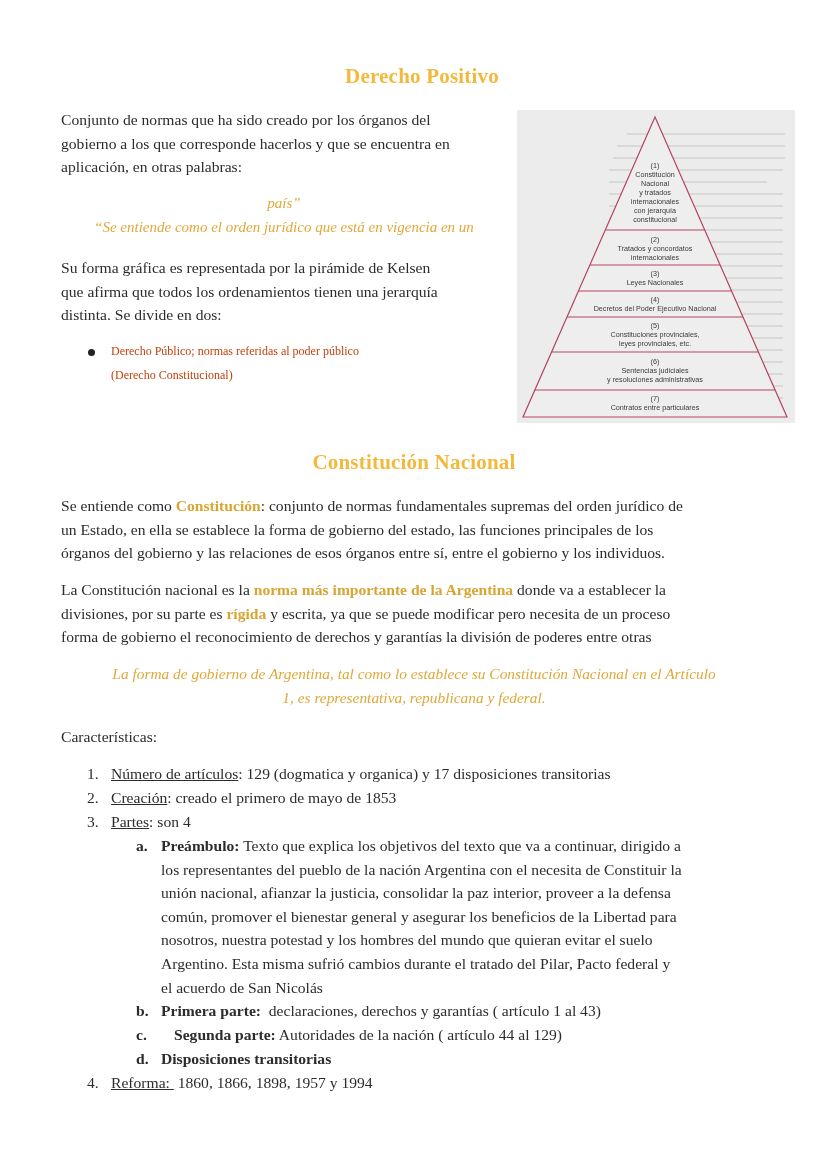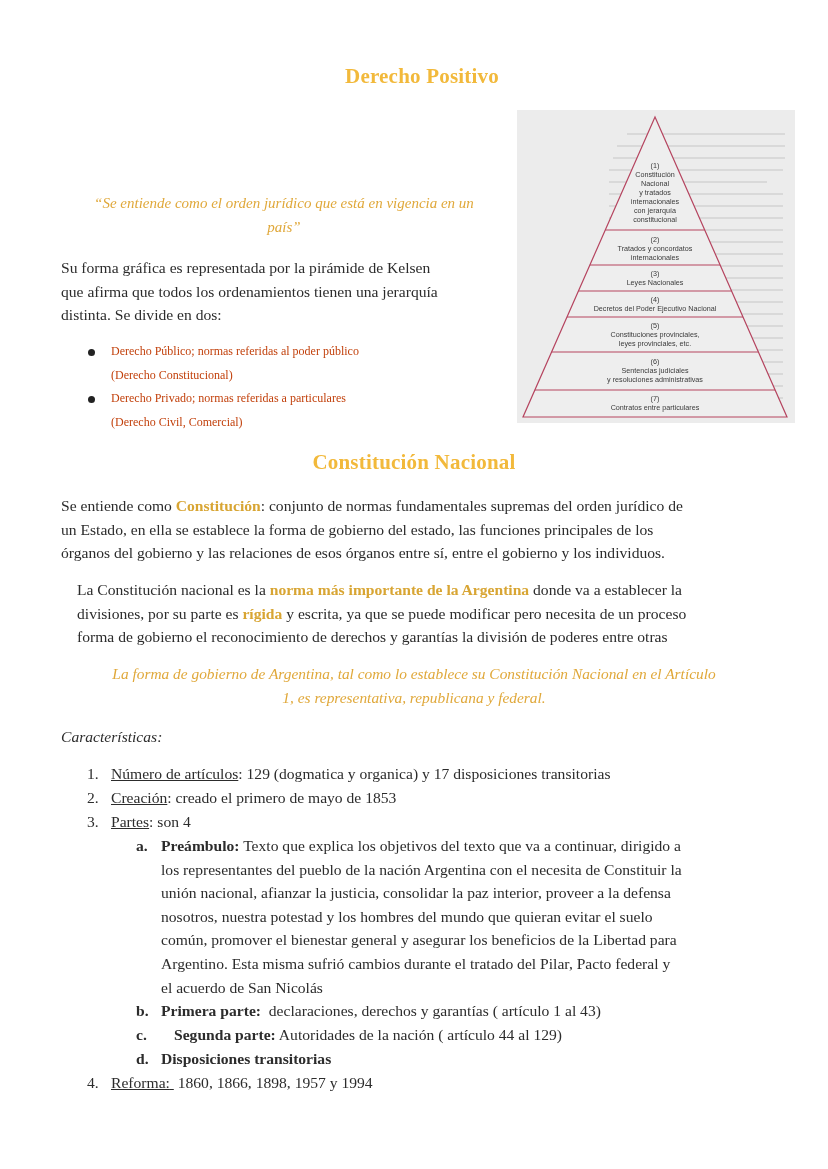--- a/index.html
+++ b/index.html
@@ -30,42 +30,42 @@
   .pyr svg { display: block; }
   .pyr-label { font-family: "Liberation Sans", sans-serif; font-size: 7.2px; fill: #3a3a3a; }
 </style>
 </head>
 <body>
 
 <div class="page">
 
   <div class="h-title" style="top:64px;padding-left:8px;">Derecho Positivo</div>
 
+  <div class="p" style="left:61px; top:108px; width:450px;">
+    <div>Conjunto de normas que ha sido creado por los órganos del</div>
+    <div>gobierno a los que corresponde hacerlos y que se encuentra en</div>
+    <div>aplicación, en otras palabras:</div>
+  </div>
 
   <div class="quote" style="left:58px; top:192px; width:452px; font-size:15px;">
+    <div>país”</div>
     <div>“Se entiende como el orden jurídico que está en vigencia en un</div>
-    <div>país”</div>
   </div>
 
   <div class="p" style="left:61px; top:256px; width:450px;">
     <div>Su forma gráfica es representada por la pirámide de Kelsen</div>
     <div>que afirma que todos los ordenamientos tienen una jerarquía</div>
     <div>distinta. Se divide en dos:</div>
   </div>
 
   <ul class="bul" style="left:61px; top:340px; width:450px;">
     <li>
       <span class="dot"></span>
       <div>Derecho Público; normas referidas al poder público</div>
       <div>(Derecho Constitucional)</div>
-    </li>
-    <li>
-      <span class="dot"></span>
-      <div>Derecho Privado; normas referidas a particulares</div>
-      <div>(Derecho Civil, Comercial)</div>
     </li>
   </ul>
 
   <div class="pyr">
     <svg width="278" height="313" viewBox="0 0 278 313">
 
       <g stroke="#d9d9d9" stroke-width="2.2">
         <line x1="110" y1="24" x2="268" y2="24"></line>
           <line x1="100" y1="36" x2="268" y2="36"></line>
         <line x1="96" y1="48" x2="268" y2="48"></line>
@@ -133,54 +133,54 @@
   </div>
 
   <div class="h-title" style="top:450px;">Constitución Nacional</div>
 
   <div class="p" style="left:61px; top:494px; width:720px;">
     <div><span>Se entiende como </span><span class="gold-b">Constitución</span><span>: conjunto de normas fundamentales supremas del orden jurídico de</span></div>
     <div>un Estado, en ella se establece la forma de gobierno del estado, las funciones principales de los</div>
     <div>órganos del gobierno y las relaciones de esos órganos entre sí, entre el gobierno y los individuos.</div>
   </div>
 
-  <div class="p" style="left:77px; top:578px; width:720px;">
+  <div class="p" style="left:61px; top:578px; width:720px;">
     <div><span>La Constitución nacional es la </span><span class="gold-b">norma más importante de la Argentina</span><span> donde va a establecer la</span></div>
     <div><span>divisiones,  por su parte es </span><span class="gold-b">rígida</span><span> y escrita, ya que se puede modificar pero necesita de un proceso</span></div>
     <div>forma de gobierno el reconocimiento de derechos y garantías la división de poderes entre otras</div>
   </div>
 
   <div class="quote" style="left:50px; top:662px; width:728px;">
     <div>La forma de gobierno de Argentina, tal como lo establece su Constitución Nacional en el Artículo</div>
     <div>1, es representativa, republicana y federal.</div>
   </div>
 
-  <div class="p" style="left:61px; top:725px;font-style:italic;">Características:</div>
+  <div class="p" style="left:61px; top:725px;">Características:</div>
 
   <div class="ol-item" style="left:87px; top:762px; width:700px;">
     <span class="ol-num" style="left:0;">1.</span>
     <span style="margin-left:24px;"><span class="u">Número de artículos</span><span>: 129 (dogmatica y organica) y 17 disposiciones transitorias</span></span>
   </div>
   <div class="ol-item" style="left:87px; top:786px; width:700px;">
     <span class="ol-num" style="left:0;">2.</span>
     <span style="margin-left:24px;"><span class="u">Creación</span><span>: creado el primero de mayo de 1853</span></span>
   </div>
   <div class="ol-item" style="left:87px; top:810px; width:700px;">
     <span class="ol-num" style="left:0;">3.</span>
     <span style="margin-left:24px;"><span class="u">Partes</span><span>: son 4</span></span>
   </div>
 
   <div class="ol-item" style="left:136px; top:834px; width:640px;">
     <span class="ol-num b" style="left:0;">a.</span>
     <div style="margin-left:25px;">
       <div><span class="b">Preámbulo:</span><span> Texto que explica los objetivos del texto que va a continuar, dirigido a</span></div>
       <div>los representantes del pueblo de la nación Argentina con el necesita de Constituir la</div>
       <div>unión nacional, afianzar la justicia, consolidar la paz interior, proveer a la defensa</div>
+      <div>común, promover el bienestar general y asegurar los beneficios de la Libertad para</div>
       <div>nosotros, nuestra potestad y los hombres del mundo que quieran evitar el suelo</div>
-      <div>común, promover el bienestar general y asegurar los beneficios de la Libertad para</div>
       <div>Argentino. Esta misma sufrió cambios durante el tratado del Pilar, Pacto federal y</div>
       <div>el acuerdo de San Nicolás</div>
     </div>
   </div>
   <div class="ol-item" style="left:136px; top:999px; width:660px;">
     <span class="ol-num b" style="left:0;">b.</span>
     <div style="margin-left:25px; white-space:pre;"><span class="b">Primera parte:</span><span>  declaraciones, derechos y garantías ( artículo 1 al 43)</span></div>
   </div>
   <div class="ol-item" style="left:136px; top:1023px; width:660px;">
     <span class="ol-num b" style="left:0;">c.</span>

